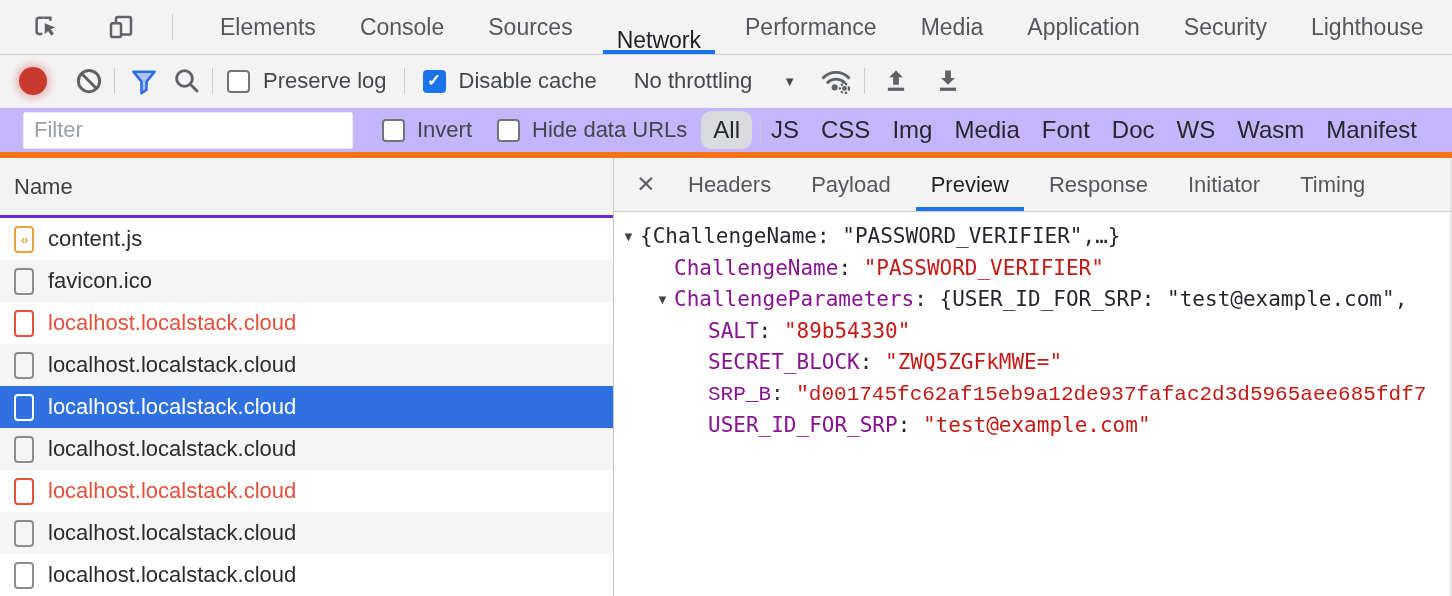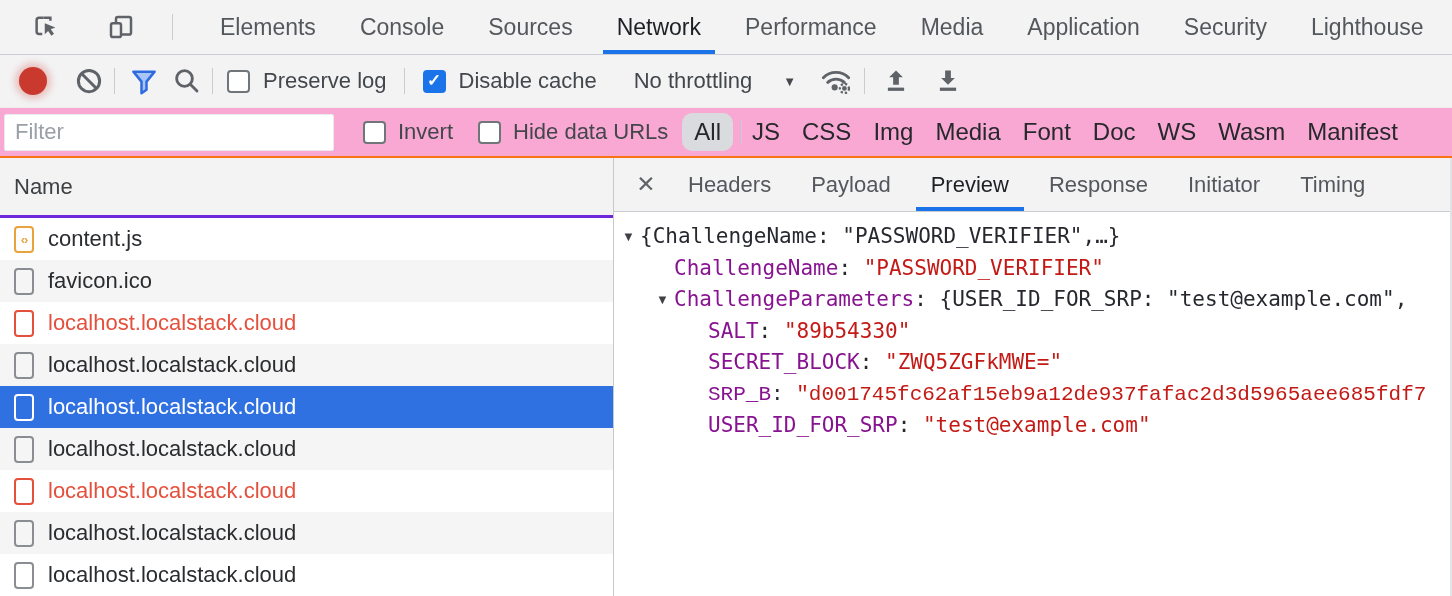--- a/index.html
+++ b/index.html
@@ -10,40 +10,40 @@
     user-select:none;
   }
   
   .tabbar{height:55px;background:#f3f3f4;border-bottom:1px solid #cacdd1;
     display:flex;align-items:center;padding-left:24px;white-space:nowrap;overflow:hidden;gap:17px;}
   .icon-btn{width:44px;height:44px;display:flex;align-items:center;justify-content:center;flex-shrink:0;}
   .vsep{width:1px;height:26px;background:#c9cbce;flex-shrink:0;}
   .tabbar .vsep{margin:0 8px 0 12px;}
   .tab{padding:0 22px;height:100%;display:flex;align-items:center;font-size:23px;color:#54575b;
     position:relative;flex-shrink:0;cursor:default;}
-  .tab.active{color:#1e2124;}
+  .tab.active{color:#1e2124;align-items:flex-end;}
   .tab.active::after{content:"";position:absolute;left:8px;right:8px;bottom:0;height:4px;background:#1a73e8;}
   
   .toolbar2{height:53px;background:#f3f3f4;border-bottom:1px solid #ececec;
     display:flex;align-items:center;padding-left:19px;white-space:nowrap;overflow:hidden;}
   .record{width:28px;height:28px;border-radius:50%;background:#c9392e;
     box-shadow:0 0 7px 4px rgba(201,57,46,.28);margin-right:27px;flex-shrink:0;}
   .t2-icon{flex-shrink:0;display:flex;align-items:center;justify-content:center;}
   .toolbar2 .vsep{margin:0 10px;}
   .cb{width:23px;height:23px;border:2px solid #70757a;border-radius:4px;background:#fff;
     display:flex;align-items:center;justify-content:center;flex-shrink:0;}
   .cb .check{display:none;color:#fff;font-size:17px;font-weight:bold;line-height:1;margin-top:-1px;}
   .cb.checked{background:#1a73e8;border-color:#1a73e8;}
   .cb.checked .check{display:block;}
   .tool-label{font-size:22px;color:#43474b;margin-left:13px;}
   .throttle{font-size:22px;color:#43474b;margin-left:37px;}
   .caret{font-size:13px;color:#45484c;margin-left:31px;}
   
-  .filterbar{height:50px;background:#f9a8d4;border-bottom:2px solid #f97316;
-    display:flex;align-items:center;padding-left:4px;white-space:nowrap;overflow:hidden;}
+  .filterbar{height:50px;background:#c4b5fd;border-bottom:6px solid #f97316;
+    display:flex;align-items:center;padding-left:23px;white-space:nowrap;overflow:hidden;}
   .filter-input{width:330px;height:37px;border:1px solid #ebebeb;background:#fff;border-radius:2px;
     font-family:"Liberation Sans",sans-serif;font-size:22px;color:#2a2c2f;padding:0 10px;outline:none;flex-shrink:0;}
   .filter-input::placeholder{color:#9aa0a6;}
   .pill{font-size:24px;color:#26282b;padding:5px 12px;border-radius:10px;flex-shrink:0;cursor:default;}
   .pill.active{background:#d9dbde;}
   .pill:not(.active){padding:5px 0;margin-right:22px;}
   .pill-sep{width:1px;height:24px;background:#caccd0;margin:0 10px 0 8px;flex-shrink:0;}
   
   .main{display:flex;height:438px;}
   .left{width:614px;border-right:1px solid #c6c8cb;display:flex;flex-direction:column;flex-shrink:0;}

